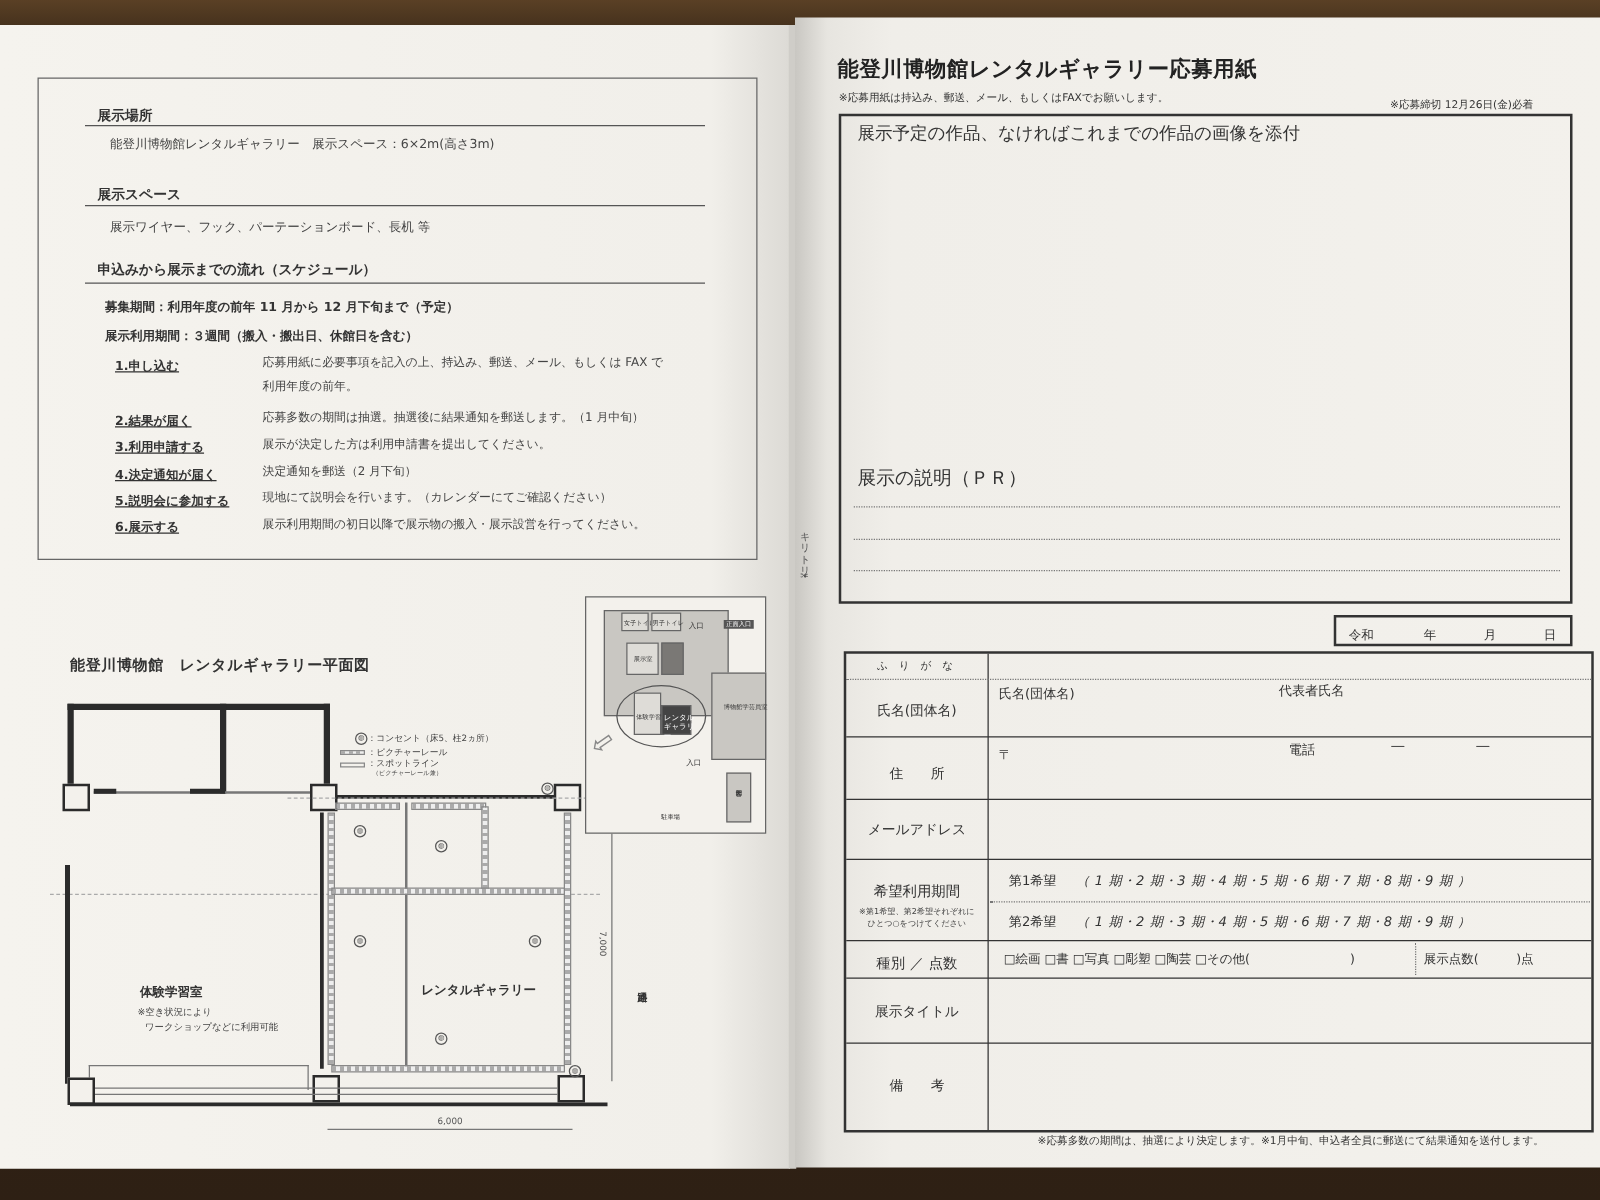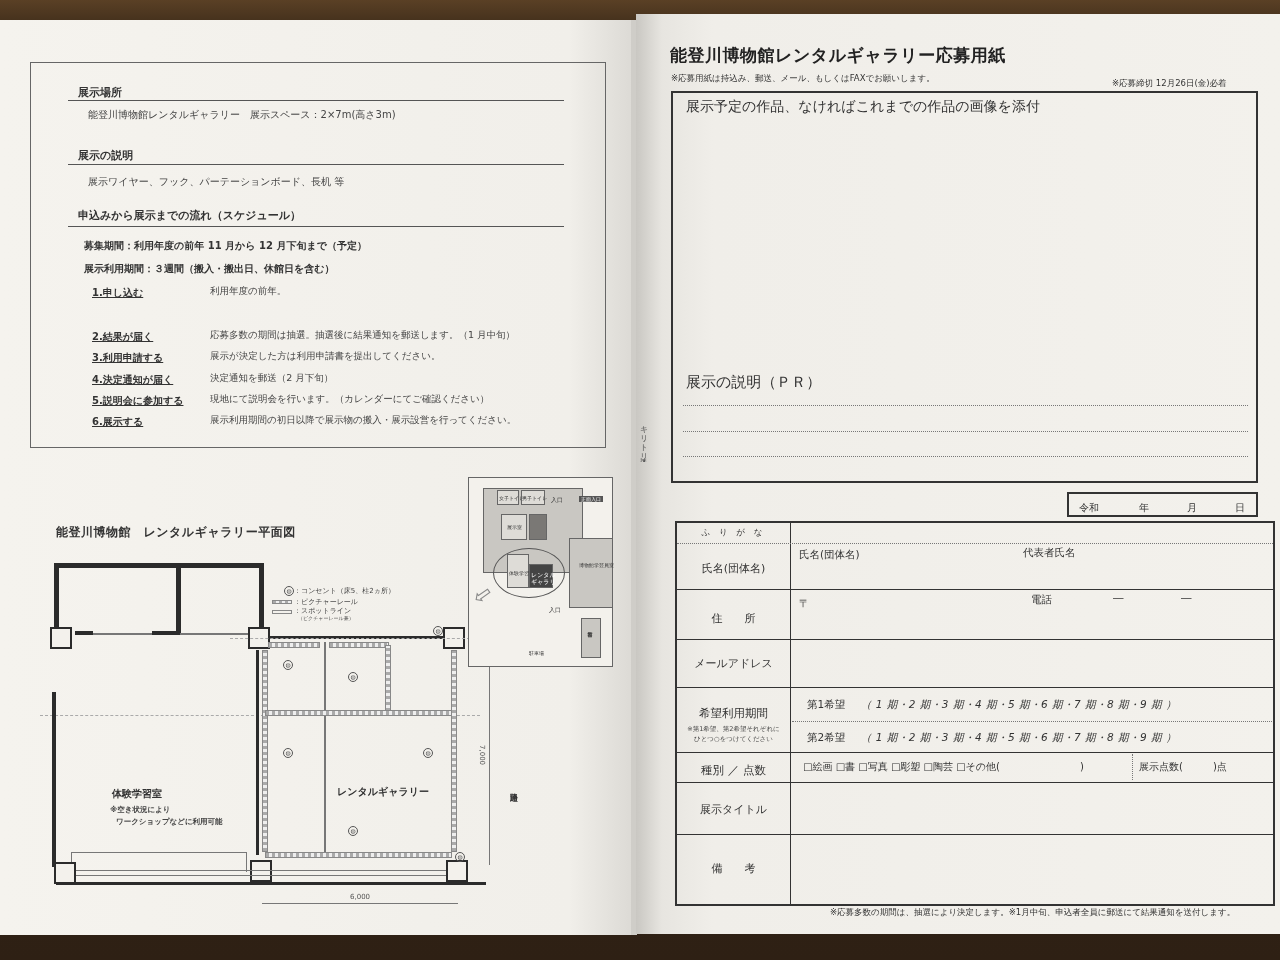--- a/index.html
+++ b/index.html
@@ -22,21 +22,21 @@
   
   .plan-title{position:absolute;left:56px;top:524px;font-size:12px;font-weight:bold;color:#333;letter-spacing:0.5px;}
   .wall{position:absolute;background:#2b2b2b;}
   .pillar{position:absolute;width:22px;height:22px;border:2.5px solid #2b2b2b;background:#f3f1ec;box-sizing:border-box;}
   .rail-h{position:absolute;height:4px;border:1px solid #888;background:repeating-linear-gradient(90deg,#aaa 0 3px,#eee 3px 6px);}
   .rail-v{position:absolute;width:4px;border:1px solid #888;background:repeating-linear-gradient(0deg,#aaa 0 3px,#eee 3px 6px);}
   .thin-line{position:absolute;background:#777;}
   .dash-h{position:absolute;height:0;border-top:1px dashed #aaa;}
   .outlet{position:absolute;width:8px;height:8px;border:1px solid #555;border-radius:50%;font-size:6px;line-height:8px;text-align:center;color:#555;}
   .room-label{position:absolute;font-size:10px;font-weight:bold;color:#333;}
-  .note-small{position:absolute;font-size:7.5px;color:#444;line-height:12px;font-weight:bold;}
+  .note-small{position:absolute;font-size:7.5px;color:#444;line-height:12px;}
   .legend-text{position:absolute;font-size:7px;color:#444;white-space:nowrap;}
   .dim-text{position:absolute;font-size:7px;color:#555;}
 
   
   .mini-map{position:absolute;left:468px;top:477px;width:145px;height:190px;border:1px solid #666;box-sizing:border-box;background:#f3f1ec;}
   .mm-block{position:absolute;background:#c9c7c2;border:1px solid #666;box-sizing:border-box;}
   .mm-txt{position:absolute;font-size:5px;color:#333;white-space:nowrap;}
 
   
   .form-title{position:absolute;left:670px;top:44px;font-size:17px;font-weight:bold;color:#222;letter-spacing:0.5px;}
@@ -64,34 +64,35 @@
 
 <div class="table-top"></div>
 
 <div class="page page-left"></div>
 <div class="gutter"></div>
 
 <div class="info-box"></div>
 
 <div class="section-h" style="top:85px">展示場所</div>
 <div class="section-rule" style="top:100px"></div>
-<div class="body-text" style="left:88px;top:108px">能登川博物館レンタルギャラリー　展示スペース：2×7m(高さ3m)</div>
-
-<div class="section-h" style="top:148px">展示の説明</div>
+<div class="body-text" style="left:88px;top:108px">能登川博物館レンタルギャラリー　展示スペース：6×2m(高さ3m)</div>
+
+<div class="section-h" style="top:148px">展示スペース</div>
 <div class="section-rule" style="top:164px"></div>
 <div class="body-text" style="left:88px;top:175px">展示ワイヤー、フック、パーテーションボード、長机 等</div>
 
 <div class="section-h" style="top:208px">申込みから展示までの流れ（スケジュール）</div>
 <div class="section-rule" style="top:226px"></div>
 
 <div class="body-text bold-text" style="left:84px;top:239px">募集期間：利用年度の前年 11 月から 12 月下旬まで（予定）</div>
 <div class="body-text bold-text" style="left:84px;top:262px">展示利用期間：３週間（搬入・搬出日、休館日を含む）</div>
 
 <div class="step-label" style="top:286px">1.申し込む</div>
 <div class="step-desc" style="top:281px">
+  <div>応募用紙に必要事項を記入の上、持込み、郵送、メール、もしくは FAX で</div>
   <div>利用年度の前年。</div>
 </div>
 <div class="step-label" style="top:330px">2.結果が届く</div>
 <div class="step-desc" style="top:325px">応募多数の期間は抽選。抽選後に結果通知を郵送します。（1 月中旬）</div>
 <div class="step-label" style="top:351px">3.利用申請する</div>
 <div class="step-desc" style="top:346px">展示が決定した方は利用申請書を提出してください。</div>
 <div class="step-label" style="top:373px">4.決定通知が届く</div>
 <div class="step-desc" style="top:368px">決定通知を郵送（2 月下旬）</div>
 <div class="step-label" style="top:394px">5.説明会に参加する</div>
 <div class="step-desc" style="top:389px">現地にて説明会を行います。（カレンダーにてご確認ください）</div>

